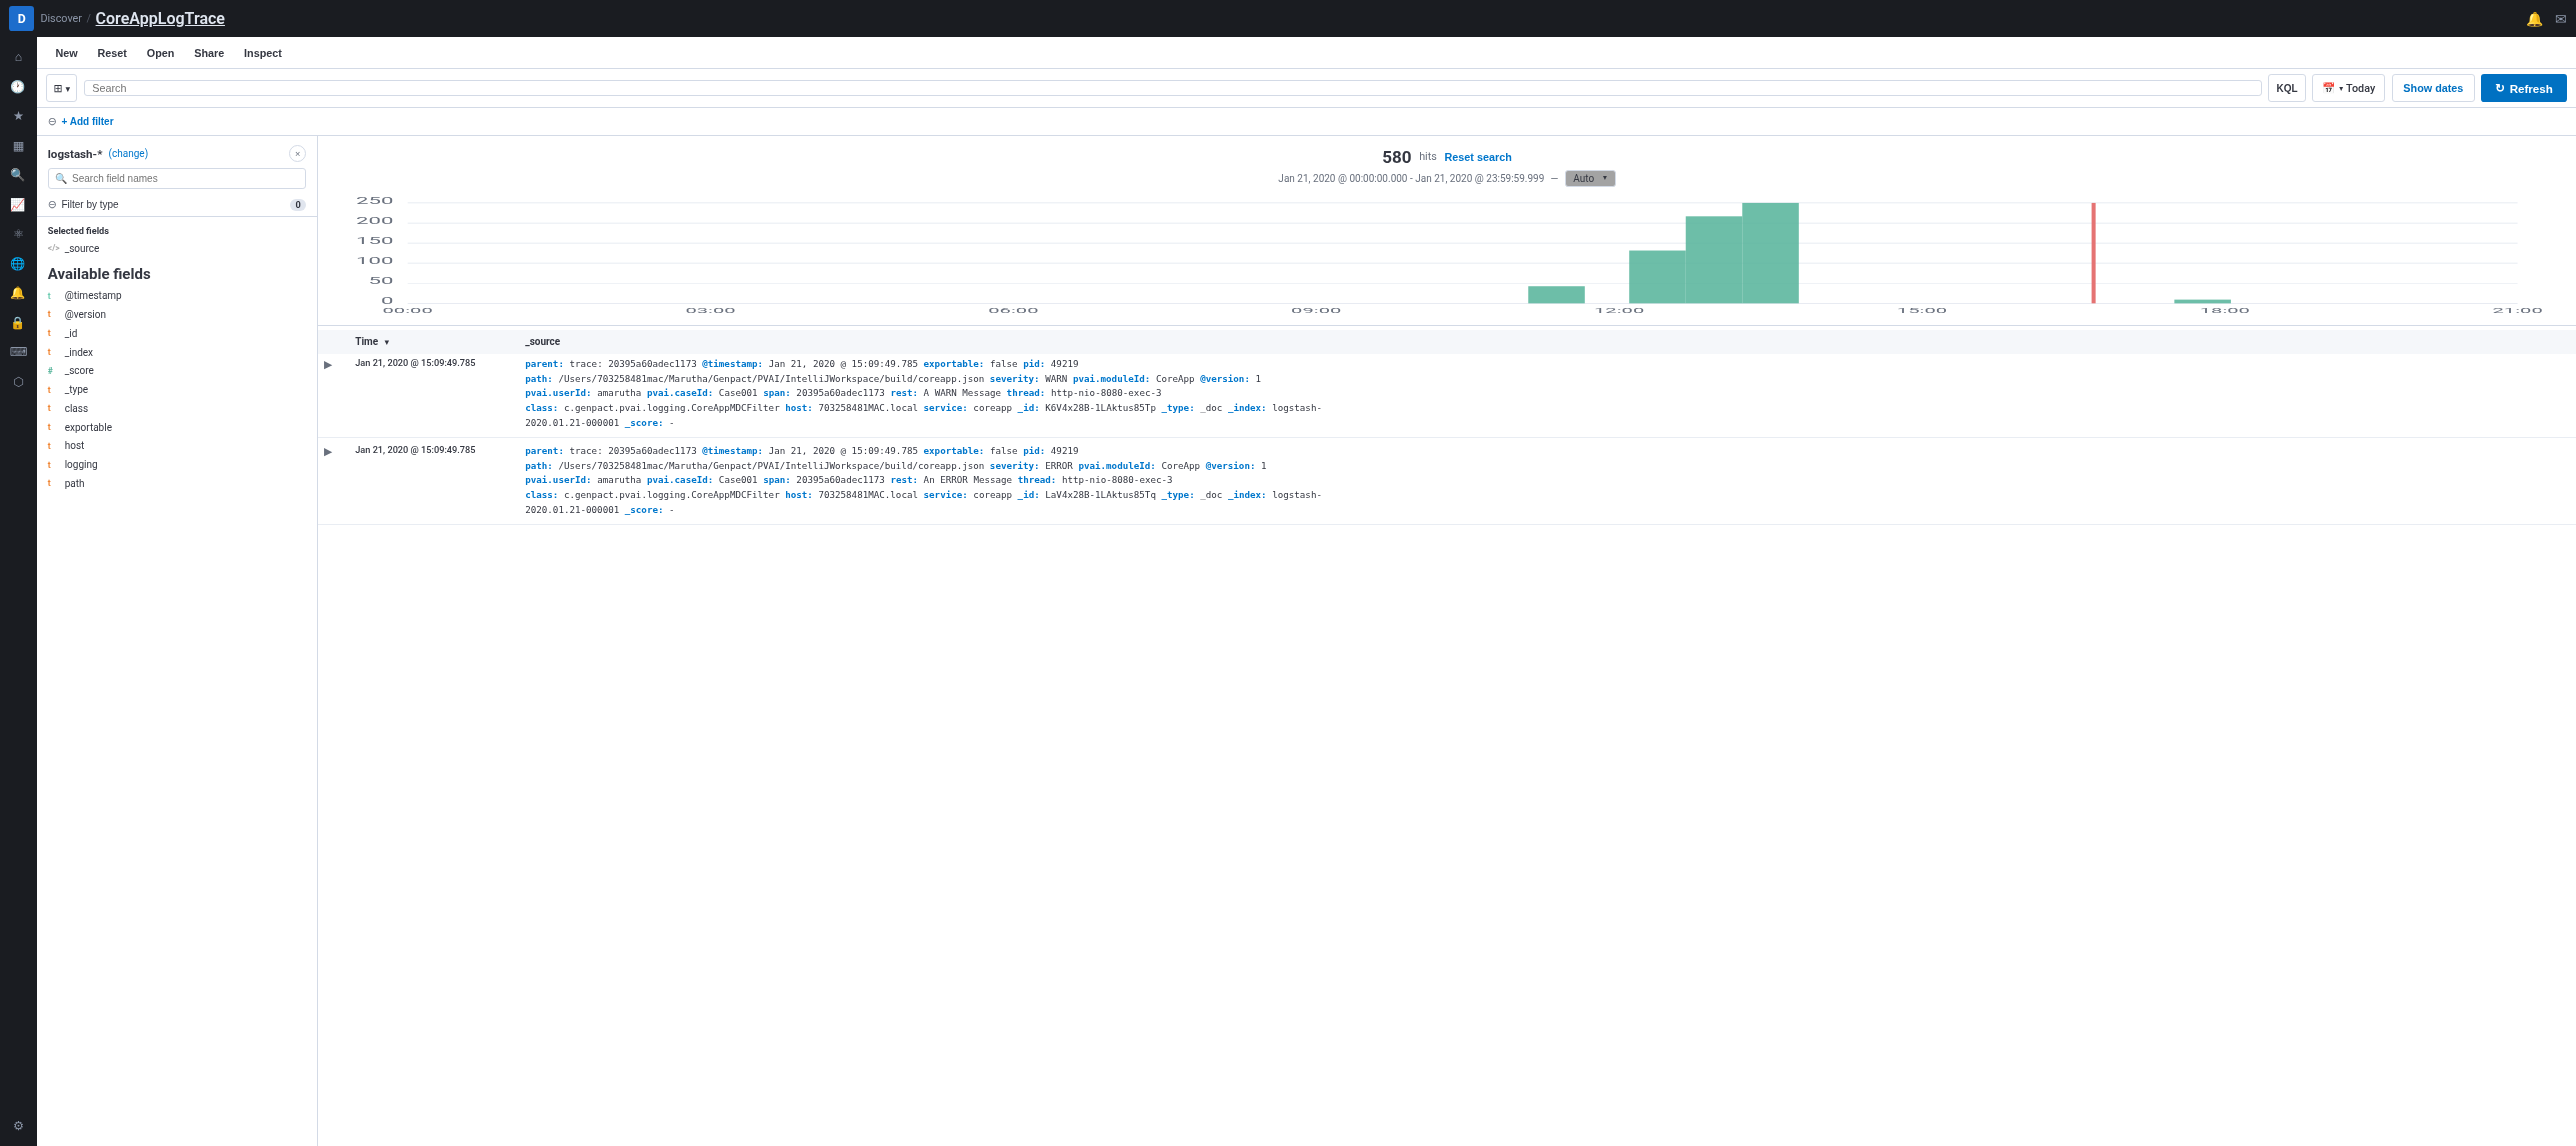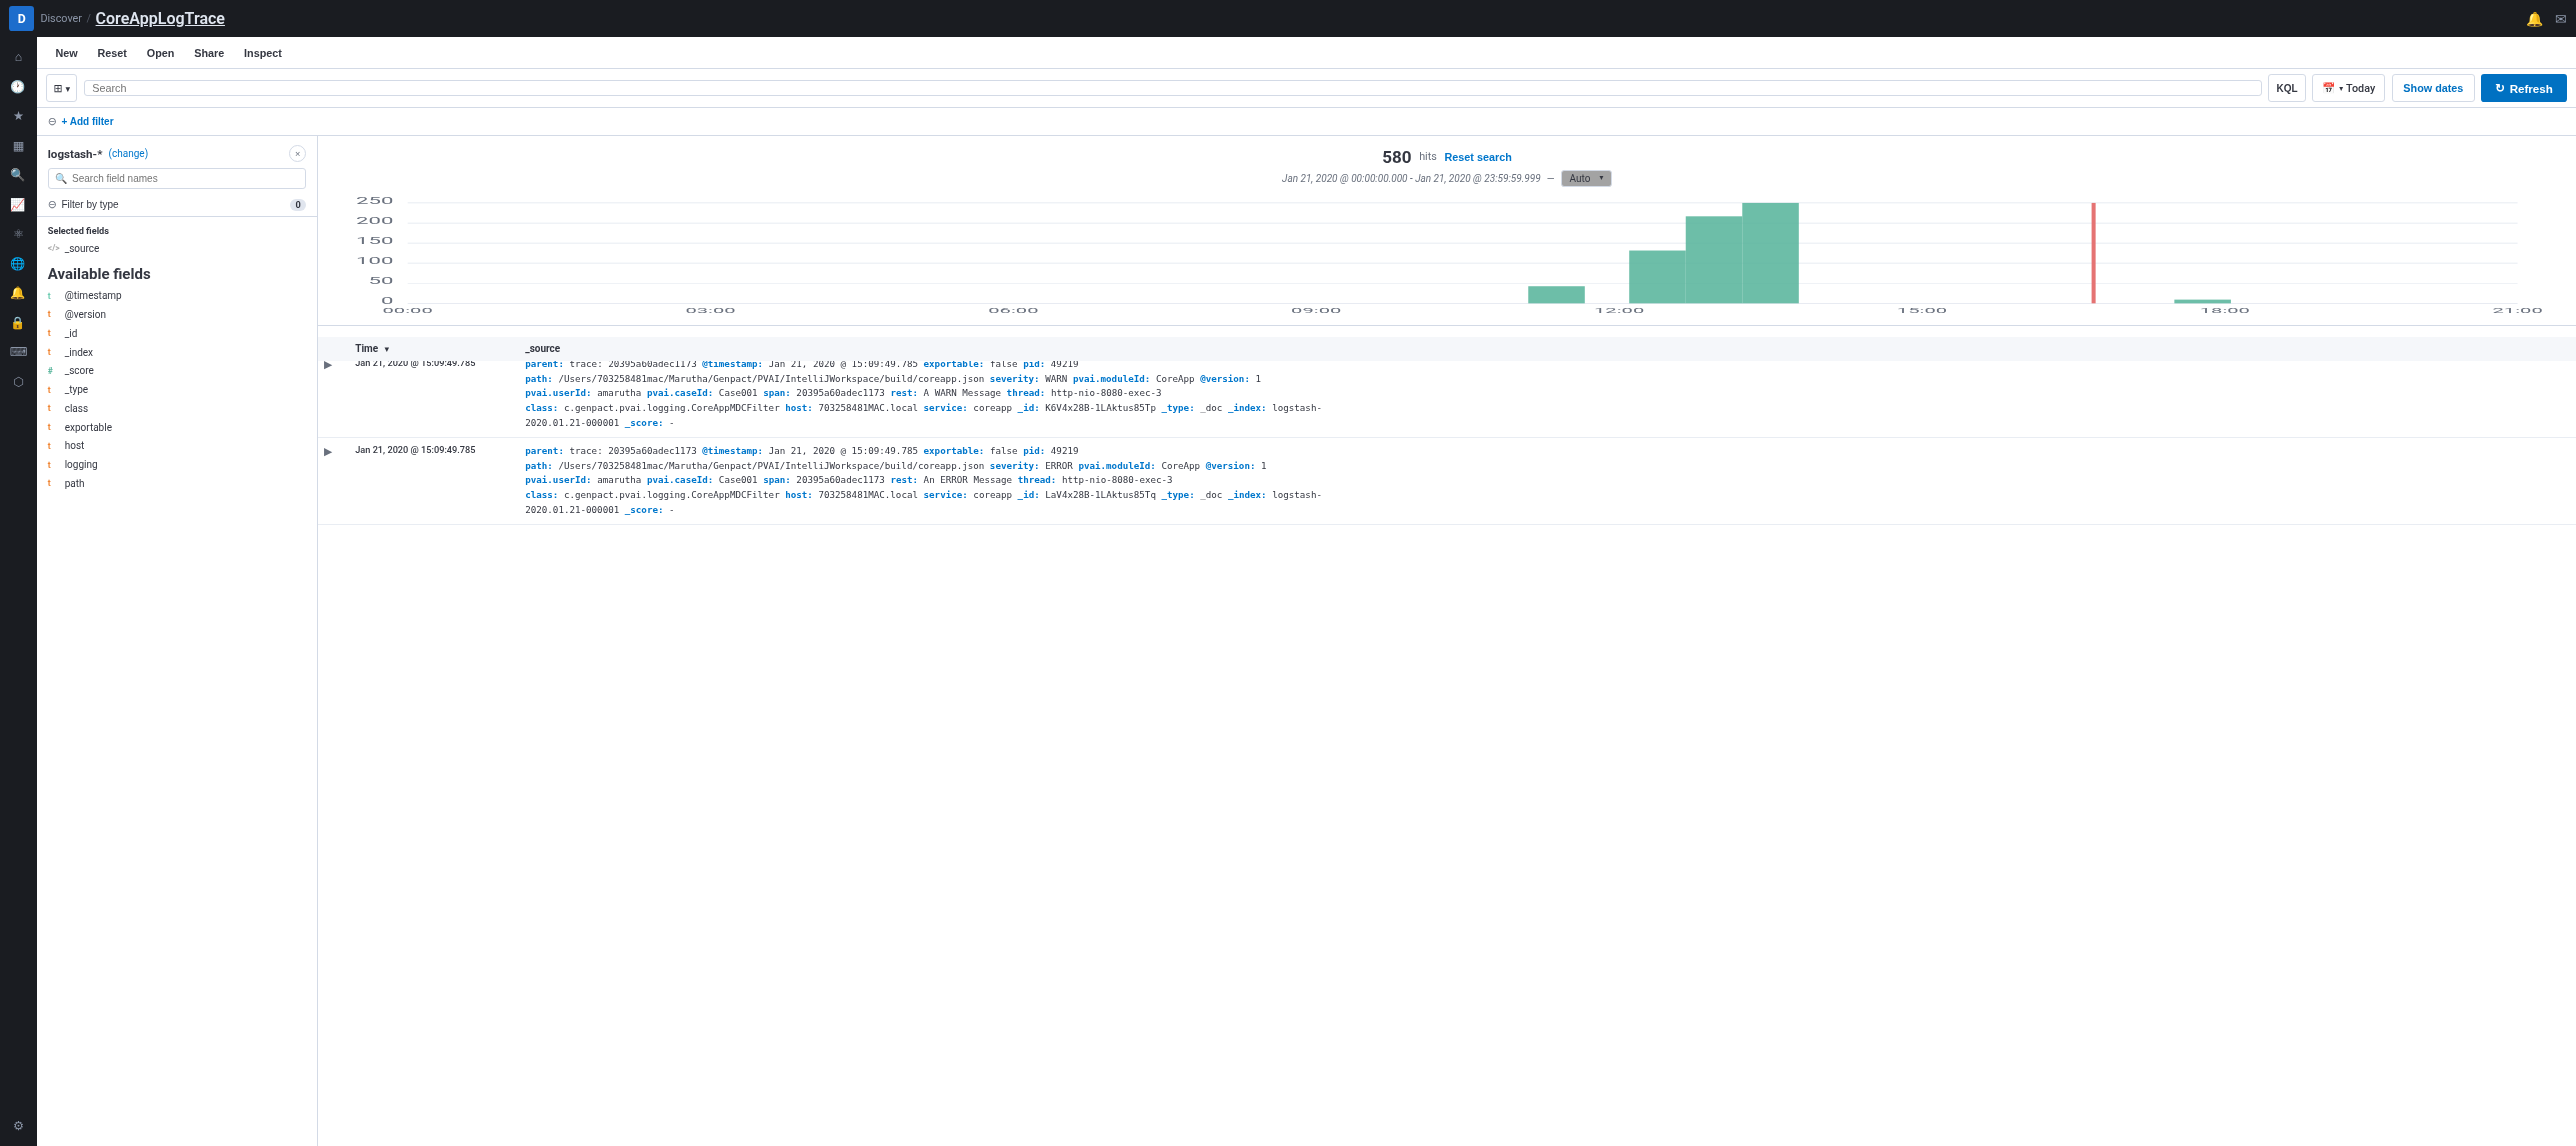--- a/index.html
+++ b/index.html
@@ -1,18 +1,18 @@
 <!DOCTYPE html>
 <html style="font-size:12.3px"><head>
   <meta charset="utf-8">
   <style>
     * { box-sizing: border-box; margin: 0; padding: 0; }
     body { font-family: -apple-system, BlinkMacSystemFont, 'Segoe UI', Roboto, sans-serif; font-size: 10.8px; background: #fff; color: #343741; overflow: hidden; height: 100vh; display: flex; flex-direction: column; }
     table { width: 100%; border-collapse: collapse; }
-    thead th { position: sticky; top: 11px; background: #f5f7fa; border-bottom: 1.5px solid #d3dae6; padding: 6.2px 9.2px; text-align: left; font-size: 10px; font-weight: 700; color: #343741; white-space: nowrap; z-index: 2; }
+    thead th { position: sticky; top: 4px; background: #f5f7fa; border-bottom: 1.5px solid #d3dae6; padding: 6.2px 9.2px; text-align: left; font-size: 10px; font-weight: 700; color: #343741; white-space: nowrap; z-index: 2; }
     tbody tr { border-bottom: 0.8px solid #e9edf3; }
     td { padding: 6.2px 9.2px; vertical-align: top; font-size: 9.2px; }
   </style>
 </head>
 <body>
 
 <div style="display:flex; align-items:center; height:37px; background:#1a1c21; padding:0 9.2px; flex-shrink:0;">
   <div style="width:25px;height:25px;background:#1d6dcc;border-radius:3.1px;display:flex;align-items:center;justify-content:center;color:white;font-weight:700;font-size:12.3px;margin-right:6.2px;flex-shrink:0;">D</div>
   <span style="color:#8b95a7;font-size:10.8px;cursor:pointer;">Discover</span>
   <span style="color:#535966;margin:0 4.6px;">/</span>
@@ -158,21 +158,21 @@
 
       <div style="flex:1;display:flex;flex-direction:column;overflow:hidden;">
 
         <div style="padding:10.8px 18.5px 4.6px;border-bottom:0.8px solid #d3dae6;flex-shrink:0;">
           <div style="display:flex;align-items:center;gap:7.7px;margin-bottom:3.1px;justify-content:center;">
             <span style="font-size:17px;font-weight:700;color:#343741;">580</span>
             <span style="font-size:10.8px;color:#69707d;">hits</span>
             <button style="font-size:10.8px;color:#0077cc;cursor:pointer;border:none;background:none;font-weight:600;">Reset search</button>
           </div>
           <div style="display:flex;align-items:center;gap:6.2px;margin-bottom:6.2px;justify-content:center;">
-            <span style="font-size:10px;color:#69707d;font-style:italic;">Jan 21, 2020 @ 00:00:00.000 - Jan 21, 2020 @ 23:59:59.999</span>
+            <span style="font-size:10px;color:#69707d;">Jan 21, 2020 @ 00:00:00.000 - Jan 21, 2020 @ 23:59:59.999</span>
             <span style="font-size:10px;color:#69707d;">—</span>
             <div style="display:flex;gap:9px;border:0.8px solid #d3dae6;border-radius:3.1px;padding:2.3px 7.7px;font-size:10px;cursor:pointer;background:#a3a3a3;">
               <span>Auto</span>
               <span style="font-size:7.7px;">▾</span>
             </div>
           </div>
 
           <div style="position:relative;height:127px;">
             <svg viewBox="0 0 1100 160" style="width:100%;height:119px;font-size:14px" preserveAspectRatio="none">
 

